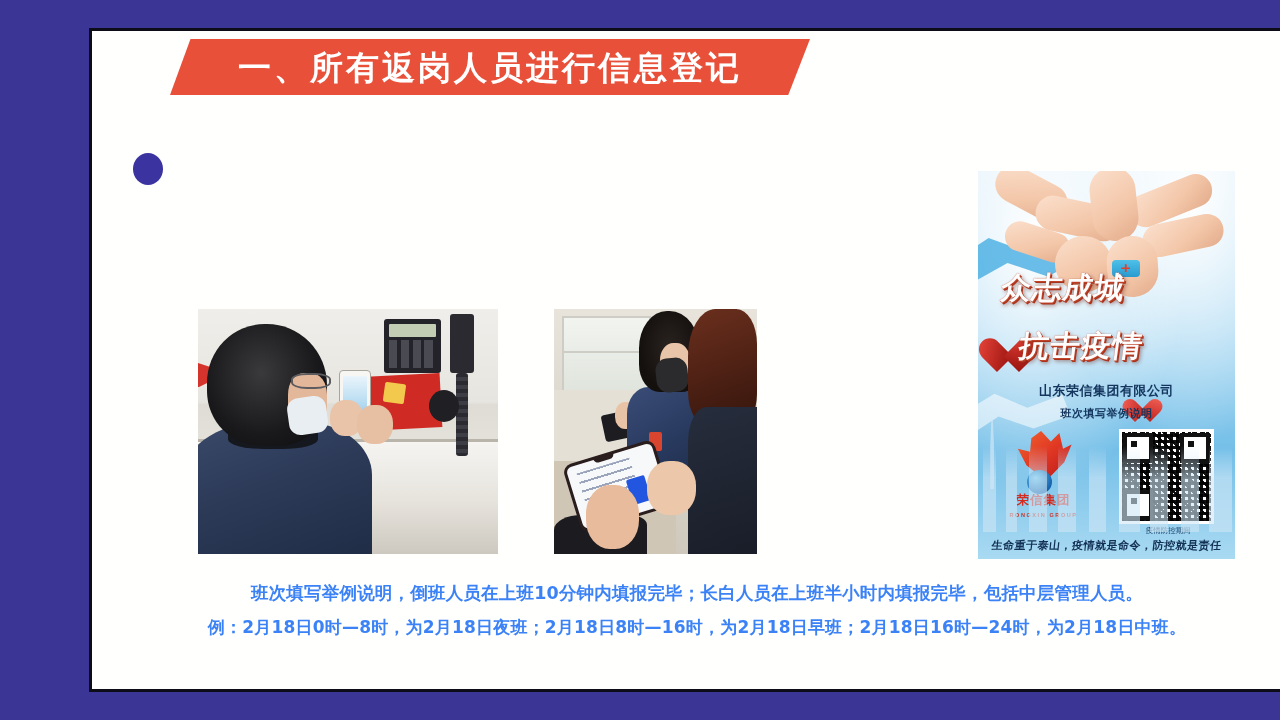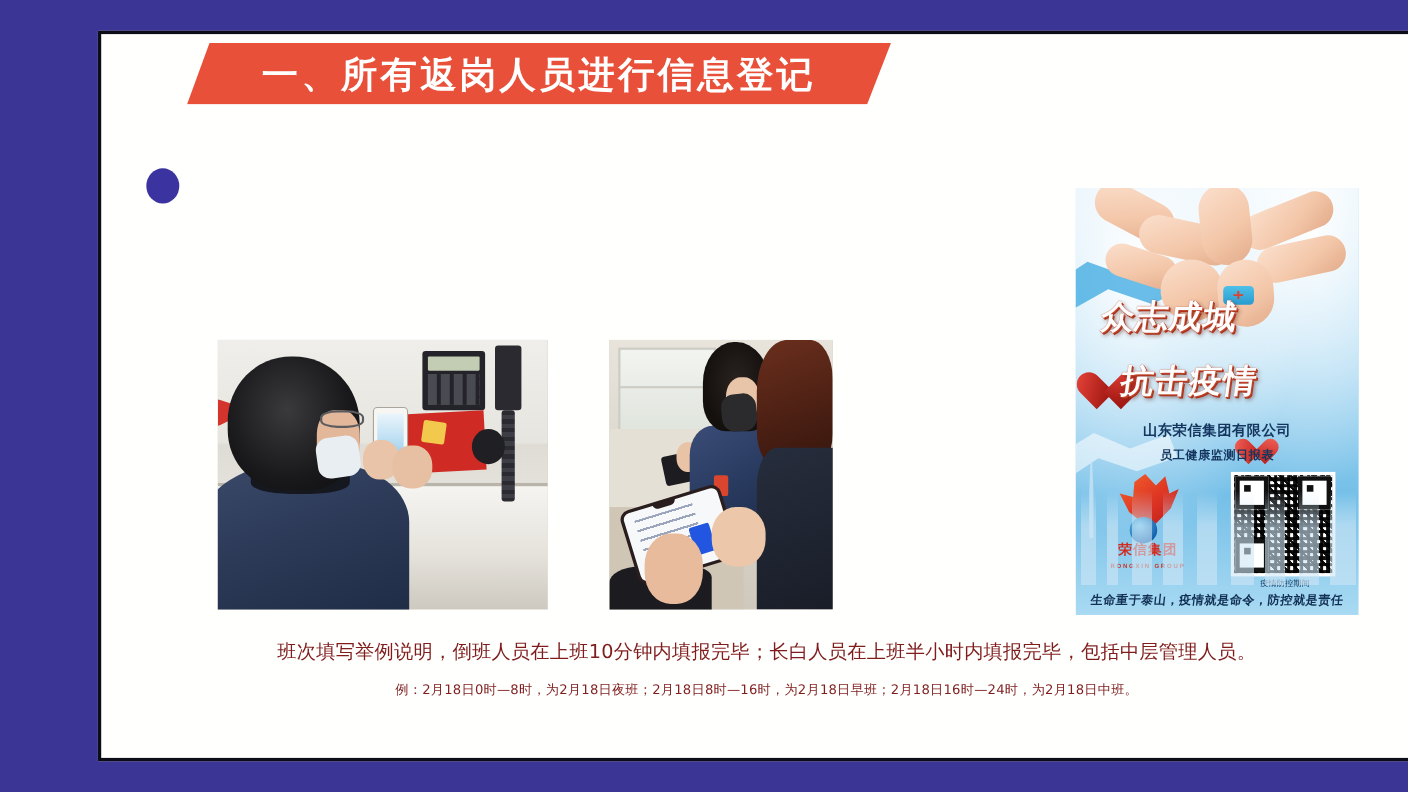--- a/index.html
+++ b/index.html
@@ -200,23 +200,23 @@
     -webkit-mask-image:linear-gradient(180deg,transparent 0,#000 38%);
             mask-image:linear-gradient(180deg,transparent 0,#000 38%);}
   .po-tower{position:absolute;left:4%;bottom:18%;width:3%;height:18%;background:#cfe7f6;opacity:.7;
     clip-path:polygon(40% 0,60% 0,75% 40%,75% 100%,25% 100%,25% 40%);}
   .po-calli{position:absolute;left:0;bottom:1.5%;width:100%;text-align:center;
     font-size:11px;font-weight:700;color:#123054;letter-spacing:.5px;
     font-family:"DejaVu Serif","Liberation Serif",serif;transform:skewX(-6deg);}
 
   
   .footer{position:absolute;left:60px;top:545px;width:1090px;text-align:center;}
-  .foot-line{color:#7f1d1d;font-size:17.5px;font-weight:400;line-height:34px;letter-spacing:.2px;white-space:nowrap;
+  .foot-line{color:#3b82f6;font-size:17.5px;font-weight:700;line-height:34px;letter-spacing:.2px;white-space:nowrap;
     font-family:"DejaVu Sans","Liberation Sans",sans-serif;}
-  .foot-line-2{font-size:12px;}
+  .foot-line-2{font-size:17px;}
 </style>
 </head>
 <body>
 
 <div class="slide">
   <div class="panel">
 
     <div class="title-banner">
       <div class="title-text">一、所有返岗人员进行信息登记</div>
     </div>
@@ -291,21 +291,21 @@
         <div class="hand h7"></div>
         <div class="po-cuff"></div>
       </div>
 
       <div class="po-head1">众志成城</div>
       <div class="po-heart-big"></div>
       <div class="po-head2">抗击疫情</div>
       <div class="po-heart-sm"></div>
 
       <div class="po-company">山东荣信集团有限公司</div>
-      <div class="po-sub">员工健康监测日报表</div>
+      <div class="po-sub">班次填写举例说明</div>
 
       <div class="po-logo">
         <div class="lg-flame"></div>
         <div class="lg-globe"></div>
         <div class="lg-name">荣信集团</div>
         <div class="lg-en">RONGXIN GROUP</div>
       </div>
 
       <div class="po-qr">
         <div class="po-qr-inner"></div>

